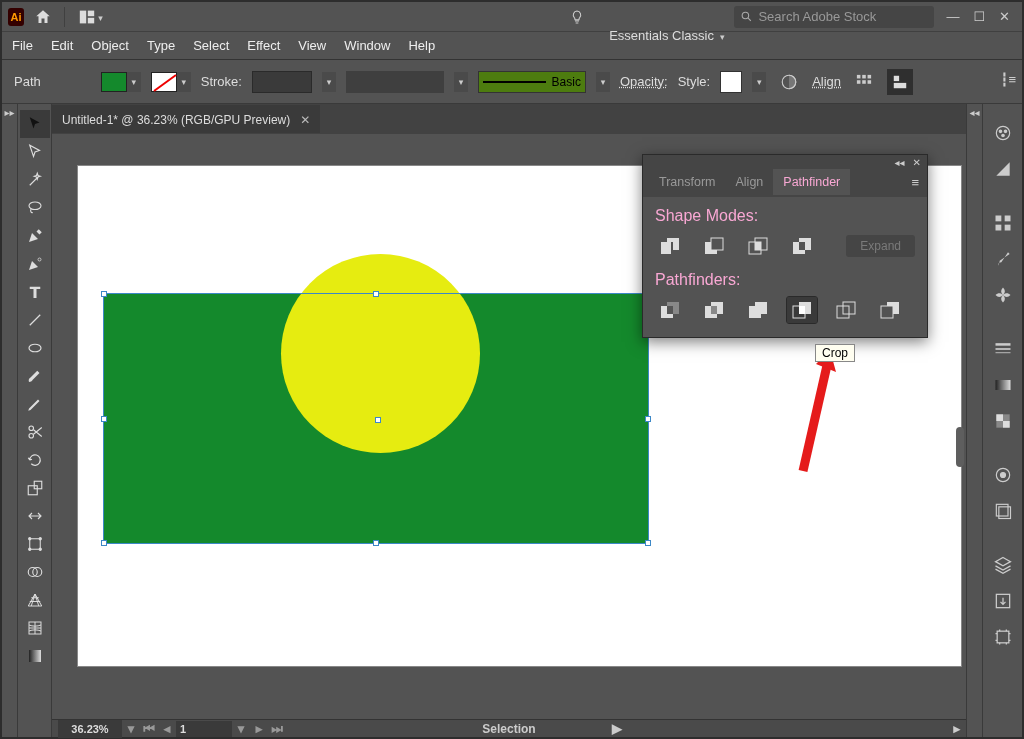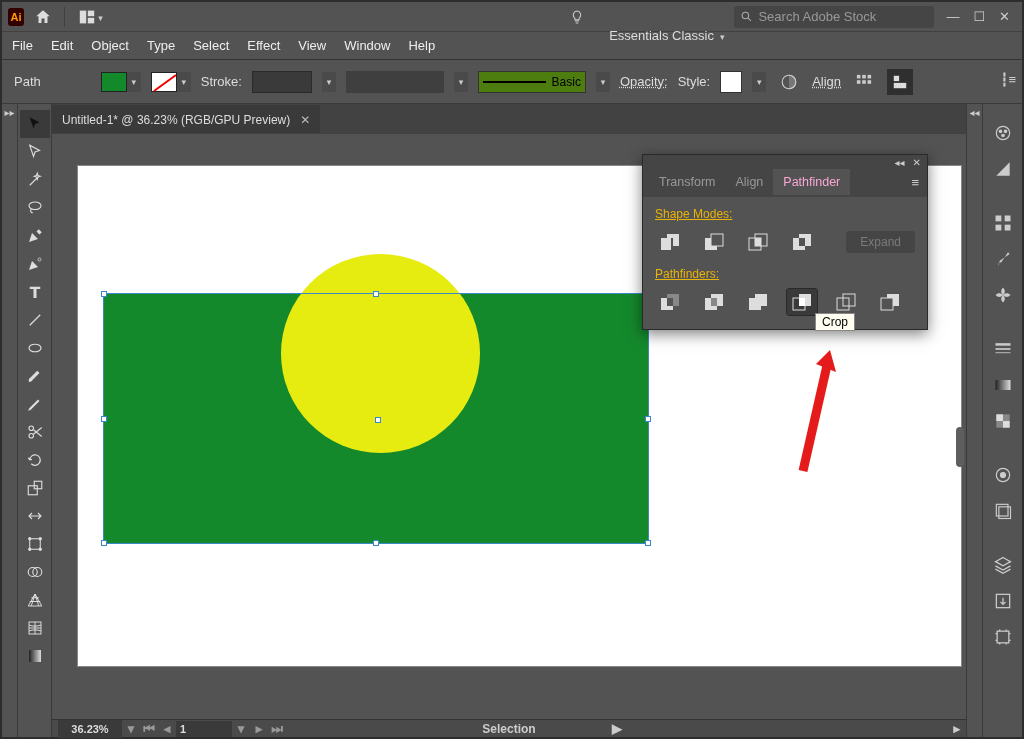--- a/index.html
+++ b/index.html
@@ -69,26 +69,26 @@
   .right-dock .gap { height:12px;}
 
   
   .pathfinder-panel { position:absolute; left:640px; top:152px; width:286px; background:#535353; border:1px solid #2a2a2a; box-shadow:0 4px 14px rgba(0,0,0,0.5); z-index:50;}
   .pf-top { height:14px; background:#454545; display:flex; justify-content:flex-end; align-items:center; padding-right:6px; gap:8px; color:#ccc; font-size:10px;}
   .pf-tabs { height:28px; display:flex; align-items:flex-start; background:#454545; padding-left:6px; gap:0;}
   .pf-tab { padding:6px 10px; color:#999; cursor:pointer; font-size:12.5px;}
   .pf-tab.active { background:#535353; color:#f9a8d4;}
   .pf-menu { margin-left:auto; color:#ccc; padding:6px 8px; cursor:pointer;}
   .pf-body { padding:10px 12px;}
-  .pf-label { color:#eab308; font-size:12px; margin-bottom:8px;text-decoration:underline;}
+  .pf-label { color:#f9a8d4; font-size:16px; margin-bottom:8px;}
   .pf-row { display:flex; align-items:center; gap:14px; margin-bottom:12px;}
   .pf-btn { width:30px; height:26px; display:flex; align-items:center; justify-content:center; cursor:pointer; border-radius:2px;}
   .pf-btn.hover { background:#3a3a3a; outline:1px solid #2a2a2a;}
   .expand-btn { margin-left:auto; color:#7a7a7a; background:#454545; padding:4px 14px; border-radius:3px; font-size:12px;}
-  .tooltip { position:absolute; left:813px; top:311px; background:#fffef0; color:#000; border:1px solid #888; font-size:12px; padding:1px 6px; z-index:60;}
+  .tooltip { position:absolute; left:813px; top:342px; background:#fffef0; color:#000; border:1px solid #888; font-size:12px; padding:1px 6px; z-index:60;}
 
   .tiny-chevron::after { content:'▾'; font-size:9px; color:#ccc;}
   svg { display:block; }
   .vscroll-mark { position:absolute; right:2px; top:50%; width:8px; height:40px; background:#5e5e5e; border-radius:4px;}
 </style>
 </head>
 <body>
 
 <div class="window">
 

